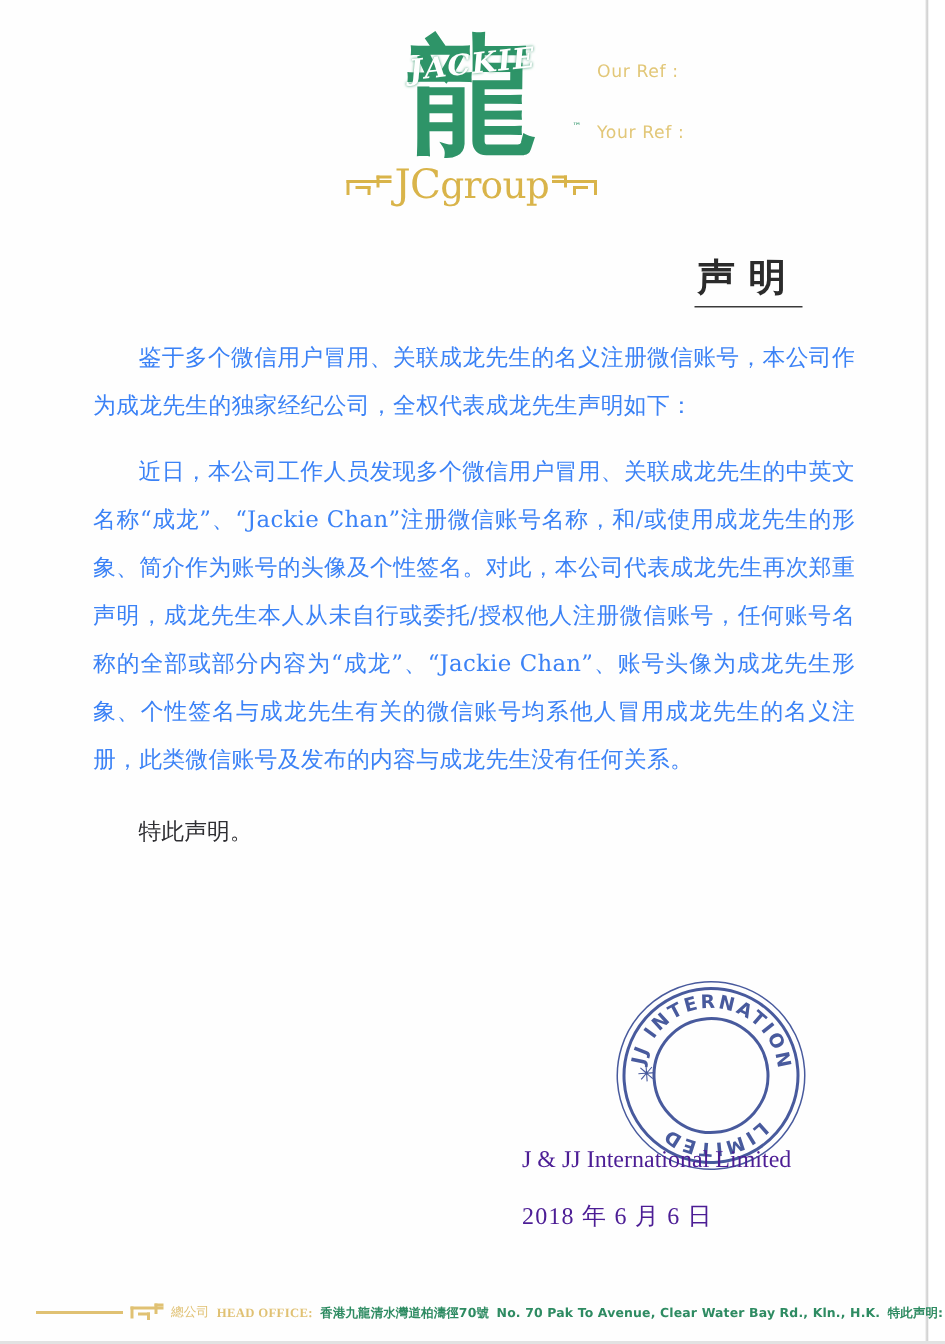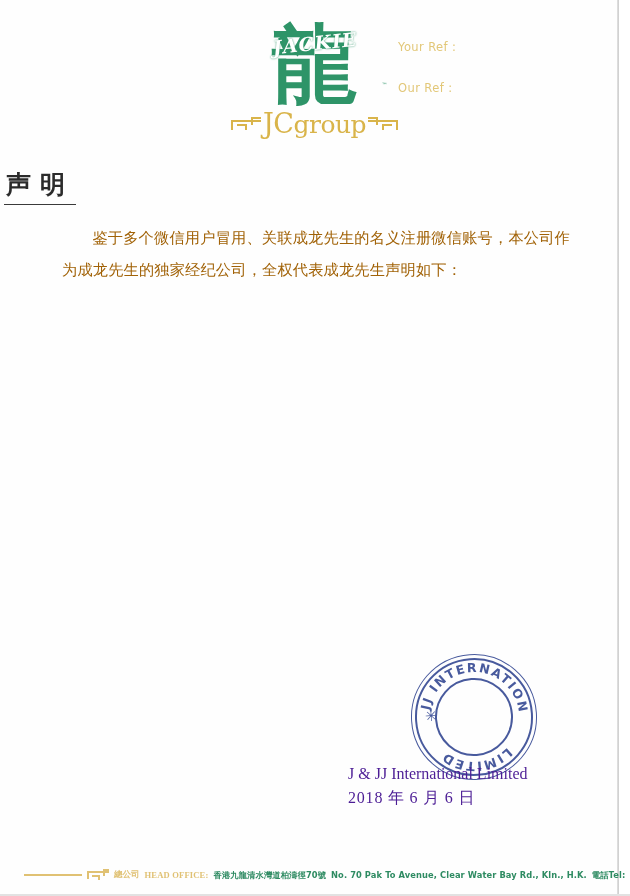--- a/index.html
+++ b/index.html
@@ -126,23 +126,23 @@
     color: #E2C778;
     font-family: "DejaVu Sans", "Liberation Sans", sans-serif;
     font-size: 11.5px;
     letter-spacing: .4px;
     height: 41px;
   }
 
   
   #doc-title {
     position: absolute;
-    left: 4px; top: 168px;
+    left: 16px; top: 168px;
     width: 519px;
-    text-align: left;
+    text-align: right;
   }
   #doc-title-text {
     display: inline-block;
     font-family: "DejaVu Sans", sans-serif;
     font-size: 25px;
     font-weight: 700;
     color: #2b2b2b;
     letter-spacing: 9px;
     padding: 0 2px 3px 2px;
     border-bottom: 1.5px solid #3a3a3a;
@@ -151,21 +151,21 @@
   
   #body-copy {
     position: absolute;
     left: 62px; top: 222px;
     width: 508px;
   }
   .para {
     font-family: "DejaVu Serif", "Liberation Serif", serif;
     font-size: 15.2px;
     line-height: 32px;
-    color: #a16207;
+    color: #3b82f6;
     text-align: justify;
     text-indent: 2em;
     text-justify: inter-character;
     margin-bottom: 12px;
     letter-spacing: .2px;
   }
   .para.no-indent-last { margin-bottom: 0; }
   #para-closing {
     font-family: "DejaVu Serif", "Liberation Serif", serif;
     font-size: 15.2px;
@@ -182,21 +182,21 @@
     width: 230px;
     text-align: left;
   }
   .sig-line {
     font-family: Liberation Serif, serif;
     font-size: 16px;
     color: #4c1d95;
     line-height: 24px;
     white-space: nowrap;
   }
-  #sig-date { letter-spacing: .8px; }
+  #sig-date { letter-spacing: .8px; margin-top: 14px; }
 
   
   #company-seal {
     position: absolute;
     left: 411px; top: 654px;
     width: 126px; height: 126px;
     opacity: .93;
     transform: rotate(-4deg);
   }
   #seal-outer-ring, #seal-mid-ring, #seal-inner-ring {
@@ -244,21 +244,21 @@
     font-family: Liberation Serif, serif;
     font-size: 8.5px;
     font-weight: 700;
     color: #E0C173;
     letter-spacing: .2px;
     flex: 0 0 auto;
   }
   #footer-office-cn {
     font-family: "DejaVu Sans", sans-serif;
     font-size: 8.5px;
-    font-weight: 700;
+    font-weight: 400;
     color: #E0C173;
     flex: 0 0 auto;
   }
   .footer-addr {
     font-family: "DejaVu Sans", "Liberation Sans", sans-serif;
     font-size: 8.3px;
     font-weight: 700;
     color: #2E8B62;
     letter-spacing: .1px;
     flex: 0 0 auto;
@@ -300,32 +300,34 @@
           <div class="seg" style="left:14px;top:7px;width:10px;height:2px;"></div>
           <div class="seg" style="left:14px;top:7px;width:2px;height:6px;"></div>
           <div class="seg" style="left:8px;top:0px;width:2px;height:8px;"></div>
           <div class="seg" style="left:0px;top:0px;width:10px;height:2px;"></div>
         </div>
       </div>
 
     </div>
 
     <div id="ref-fields">
+      <div class="ref-line">Our Ref :</div>
       <div class="ref-line">Your Ref :</div>
-      <div class="ref-line">Our Ref :</div>
     </div>
 
   </div>
 
   <div id="doc-title">
     <span id="doc-title-text">声明</span>
   </div>
 
   <div id="body-copy">
     <p class="para">鉴于多个微信用户冒用、关联成龙先生的名义注册微信账号，本公司作为成龙先生的独家经纪公司，全权代表成龙先生声明如下：</p>
+    <p class="para">近日，本公司工作人员发现多个微信用户冒用、关联成龙先生的中英文名称“成龙”、“Jackie Chan”注册微信账号名称，和/或使用成龙先生的形象、简介作为账号的头像及个性签名。对此，本公司代表成龙先生再次郑重声明，成龙先生本人从未自行或委托/授权他人注册微信账号，任何账号名称的全部或部分内容为“成龙”、“Jackie Chan”、账号头像为成龙先生形象、个性签名与成龙先生有关的微信账号均系他人冒用成龙先生的名义注册，此类微信账号及发布的内容与成龙先生没有任何关系。</p>
+    <p id="para-closing">特此声明。</p>
   </div>
 
   <div id="company-seal">
     <div id="seal-outer-ring"></div>
     <div id="seal-mid-ring"></div>
     <div id="seal-inner-ring"></div>
     <svg id="seal-svg" width="126" height="126" viewBox="0 0 126 126">
       <defs>
         <path id="arcTop" d="M 18 63 A 45 45 0 0 1 108 63" fill="none"></path>
         <path id="arcBottom" d="M 108 63 A 45 45 0 0 1 18 63" fill="none"></path>
@@ -352,17 +354,17 @@
       <div class="seg" style="left:0;top:2px;width:2px;height:8px;"></div>
       <div class="seg" style="left:5px;top:6px;width:8px;height:2px;"></div>
       <div class="seg" style="left:11px;top:6px;width:2px;height:5px;"></div>
       <div class="seg" style="left:16px;top:0;width:2px;height:7px;"></div>
       <div class="seg" style="left:16px;top:0;width:6px;height:2px;"></div>
     </div>
     <div id="footer-office-cn">總公司</div>
     <div id="footer-office-label">HEAD OFFICE:</div>
     <div class="footer-addr">香港九龍清水灣道柏濤徑70號</div>
     <div class="footer-addr">No. 70 Pak To Avenue, Clear Water Bay Rd., Kln., H.K.</div>
-    <div class="footer-addr">電話Tel:</div>
+    <div class="footer-addr">特此声明:</div>
 
   </div>
 
 </div>
 
 </body></html>

